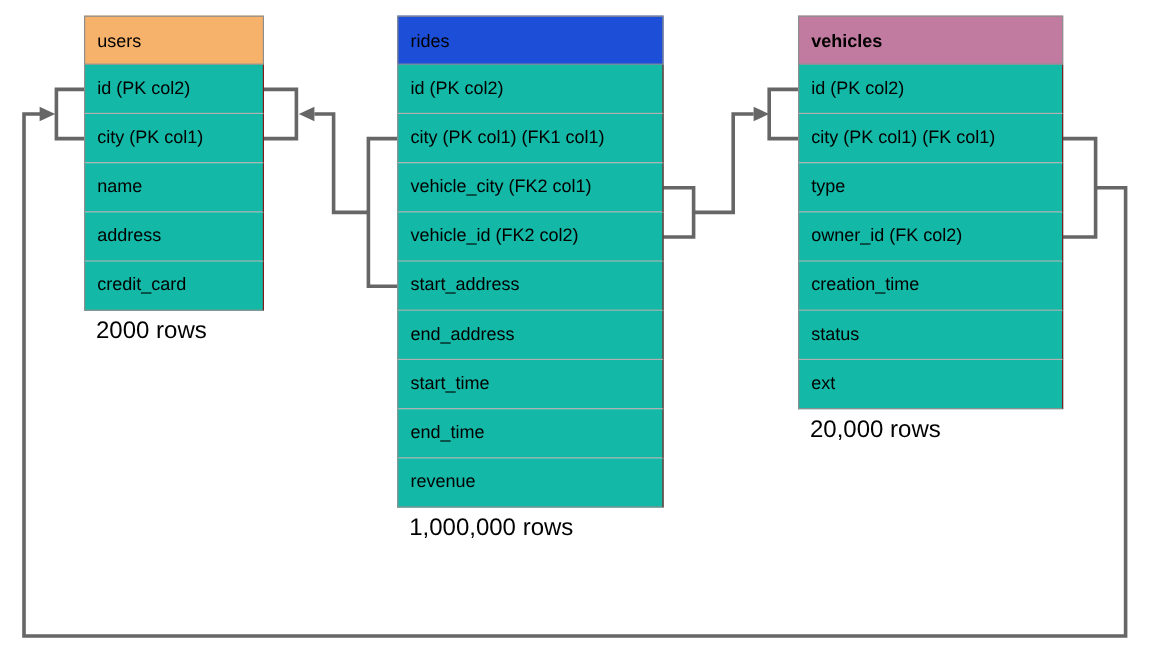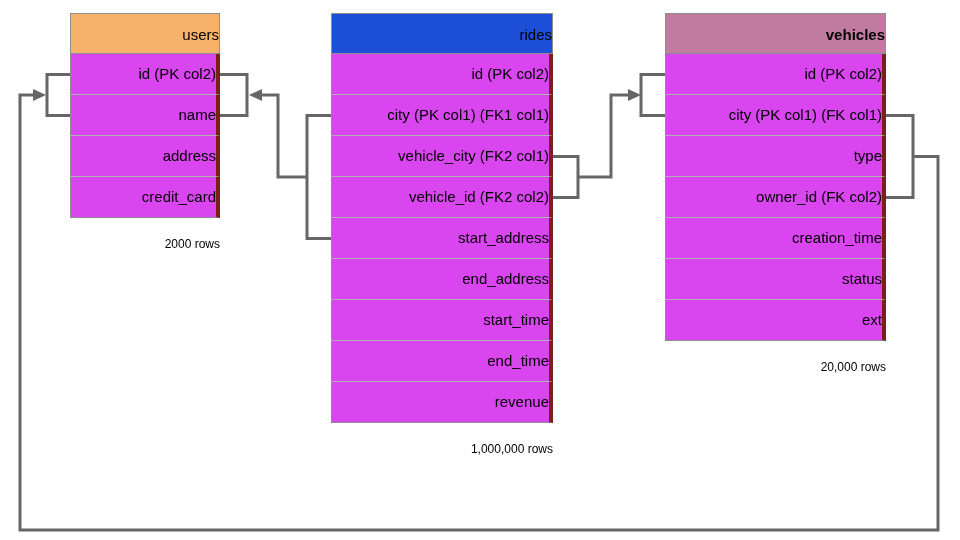--- a/index.html
+++ b/index.html
@@ -3,49 +3,48 @@
 <meta charset="utf-8">
 <style>
   html,body { margin:0; padding:0; background:#ffffff; }
   #canvas {
     position:relative;
     width:960px; height:540px;
     background:#ffffff;
     overflow:hidden;
     font-family:"Liberation Sans", sans-serif;
     color:#000000;
-    text-align:right;
   }
   #wires { position:absolute; left:0; top:0; width:960px; height:540px; }
 
   .db-table { position:absolute; }
   .thead {
     height:41px; line-height:41px;
     padding-left:10px;
     font-size:15px;
     border:1px solid #8e8e8e;
     box-sizing:border-box;
     color:#000;
   }
   .cell {
     height:41px; line-height:40px;
     padding-left:10px;
     font-size:15px;
-    background:#d946ef;
+    background:#14b8a6;
     border-left:1px solid #8e8e8e;
-    border-right:4px solid #7f1d1d;
+    border-right:1px solid #7f1d1d;
     border-bottom:1px solid #b0b0b0;
     box-sizing:border-box;
     white-space:nowrap;
   }
   .cell.last { border-bottom:1px solid #8e8e8e; }
   .caption {
-    margin-top:19px;
+    margin-top:6px;
     padding-left:10px;
-    font-size:12px;
+    font-size:20px;
     color:#000;
   }
 
   #t-users    { left:70px;  top:13px; width:150px; }
   #t-rides    { left:331px; top:13px; width:222px; }
   #t-vehicles { left:665px; top:13px; width:221px; }
 </style>
 </head>
 <body>
 
@@ -75,20 +74,21 @@
     <g fill="#666666">
       <polygon points="249,95 262,89 262,101"></polygon>
       <polygon points="641,95 628,89 628,101"></polygon>
       <polygon points="46,95 33,89 33,101"></polygon>
     </g>
   </svg>
 
   <div class="db-table" id="t-users">
     <div class="thead" style="background-color: rgb(246, 178, 107);">users</div>
     <div class="cell">id (PK col2)</div>
+    <div class="cell">city (PK col1)</div>
     <div class="cell">name</div>
     <div class="cell">address</div>
     <div class="cell last">credit_card</div>
     <div class="caption">2000 rows</div>
   </div>
 
   <div class="db-table" id="t-rides">
     <div class="thead" style="background-color: #1d4ed8;">rides</div>
     <div class="cell">id (PK col2)</div>
     <div class="cell">city (PK col1) (FK1 col1)</div>

